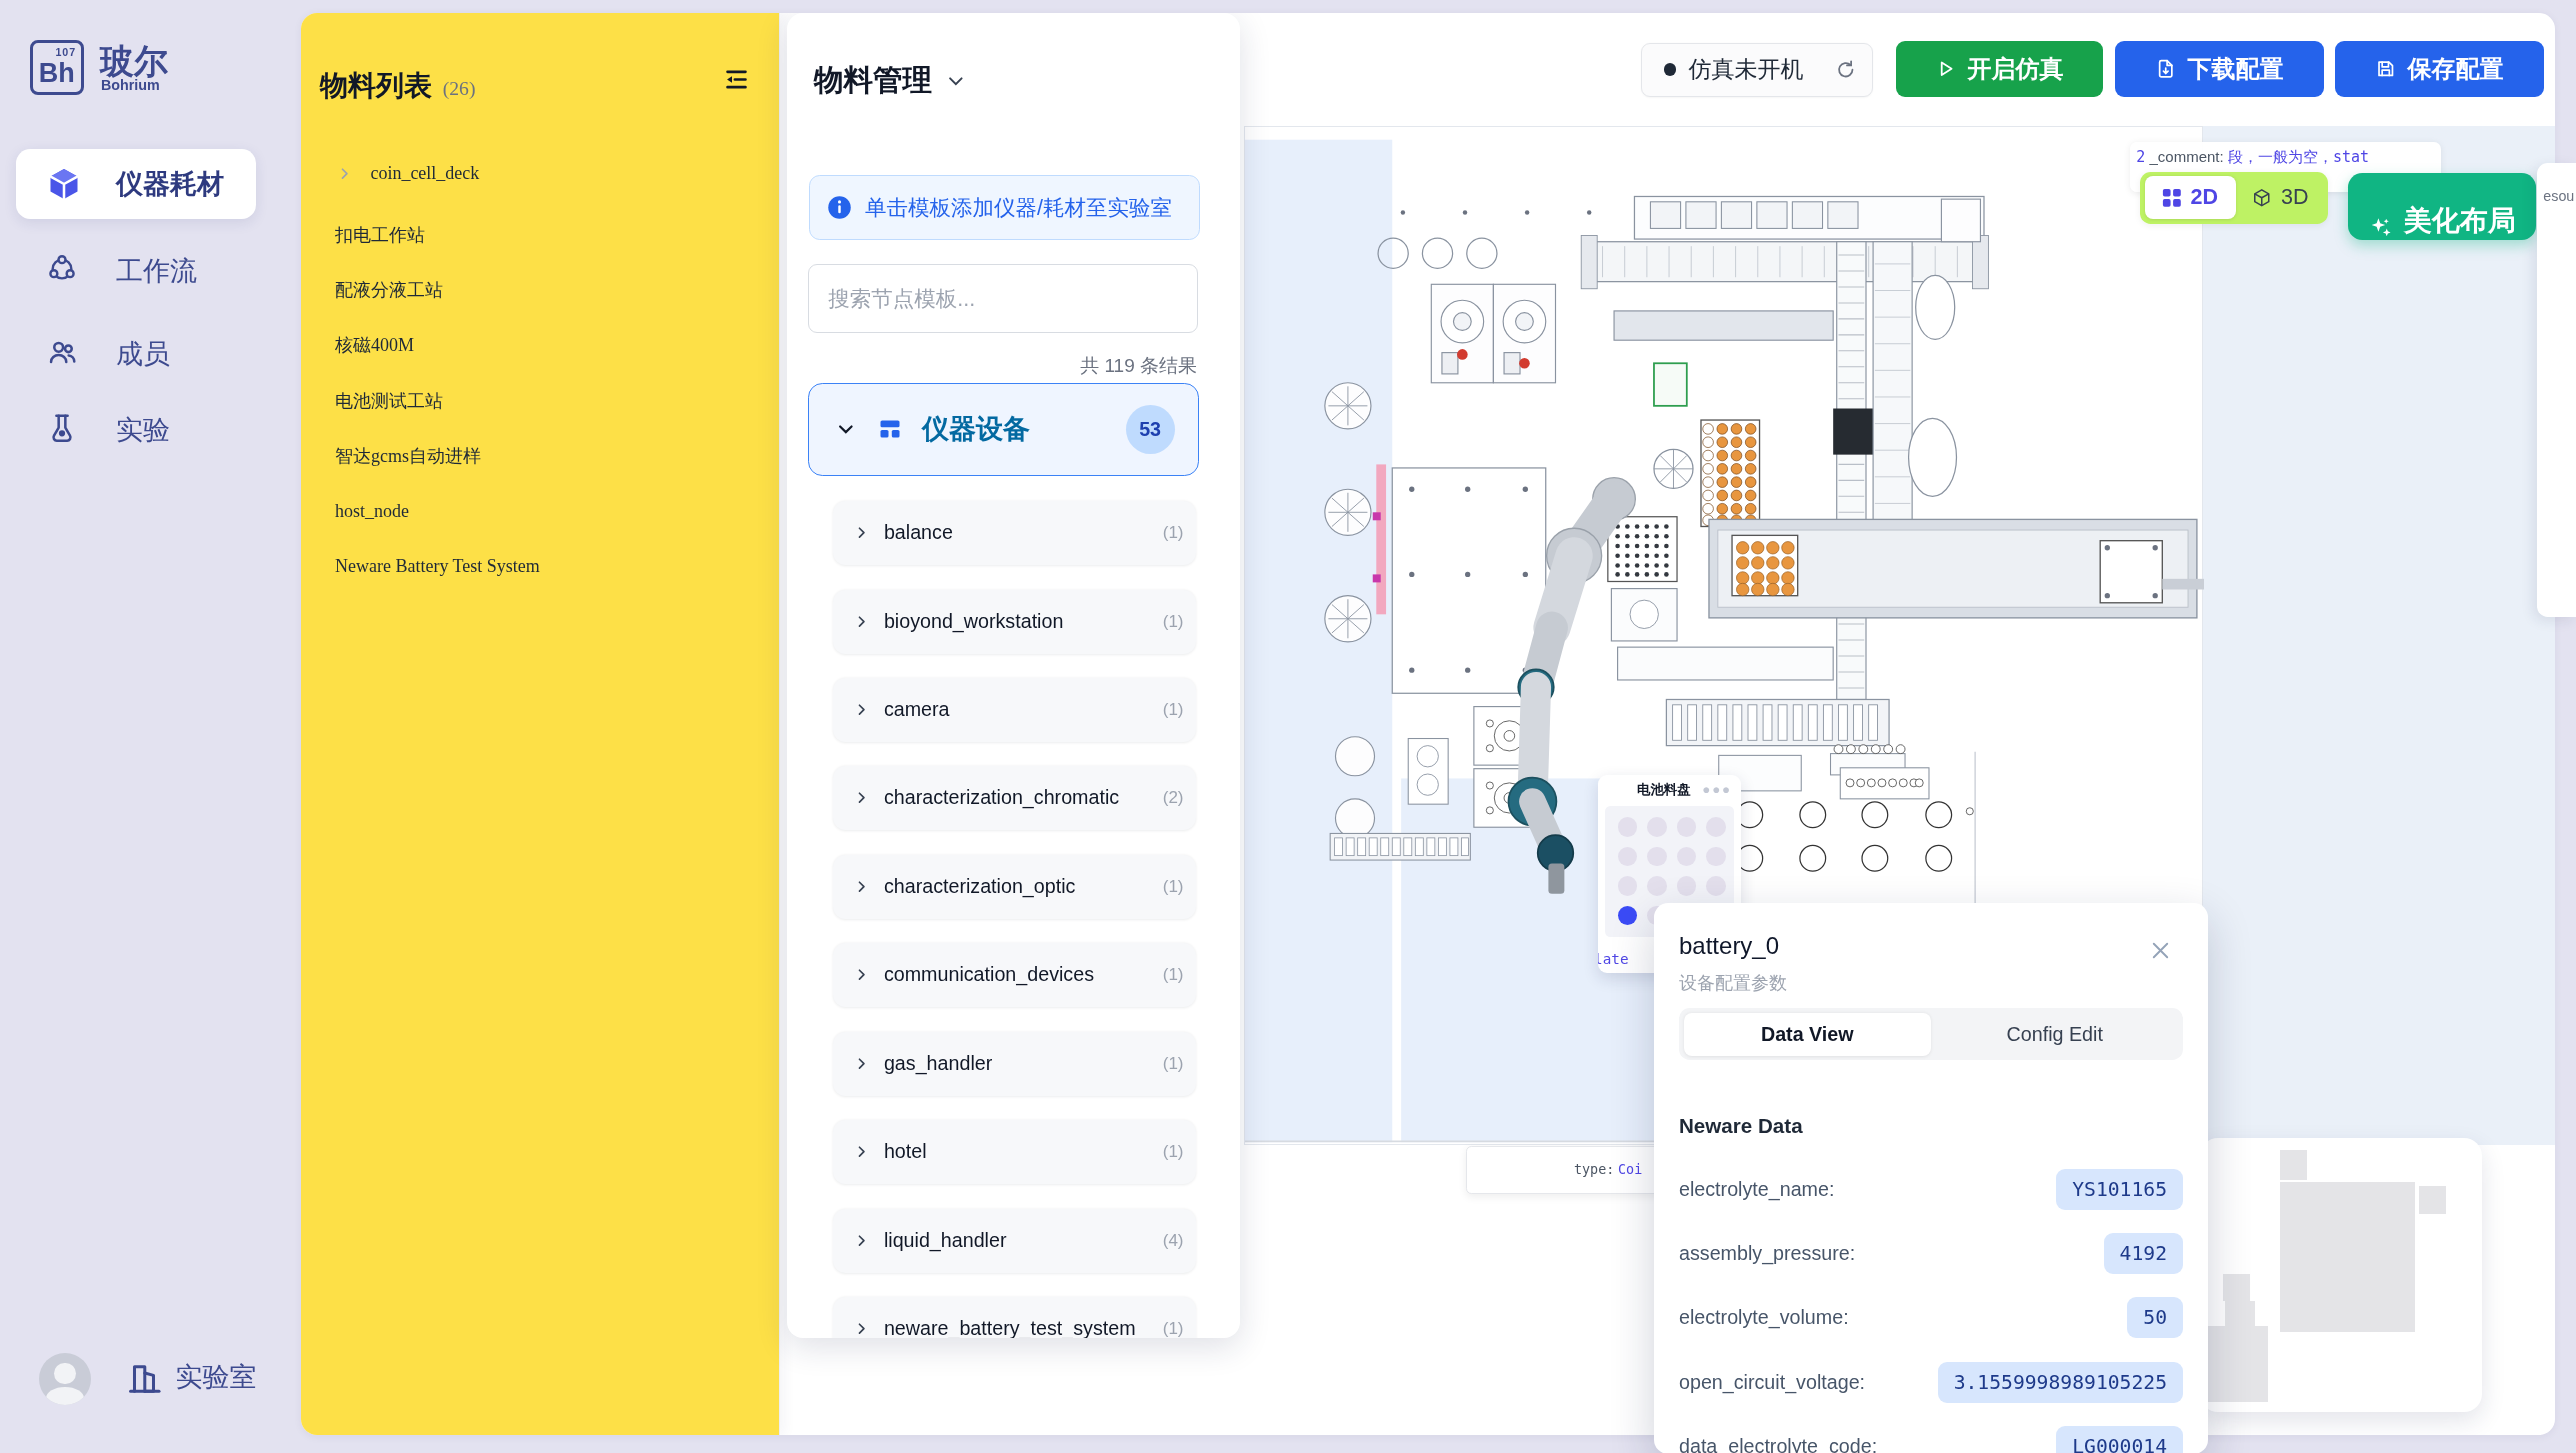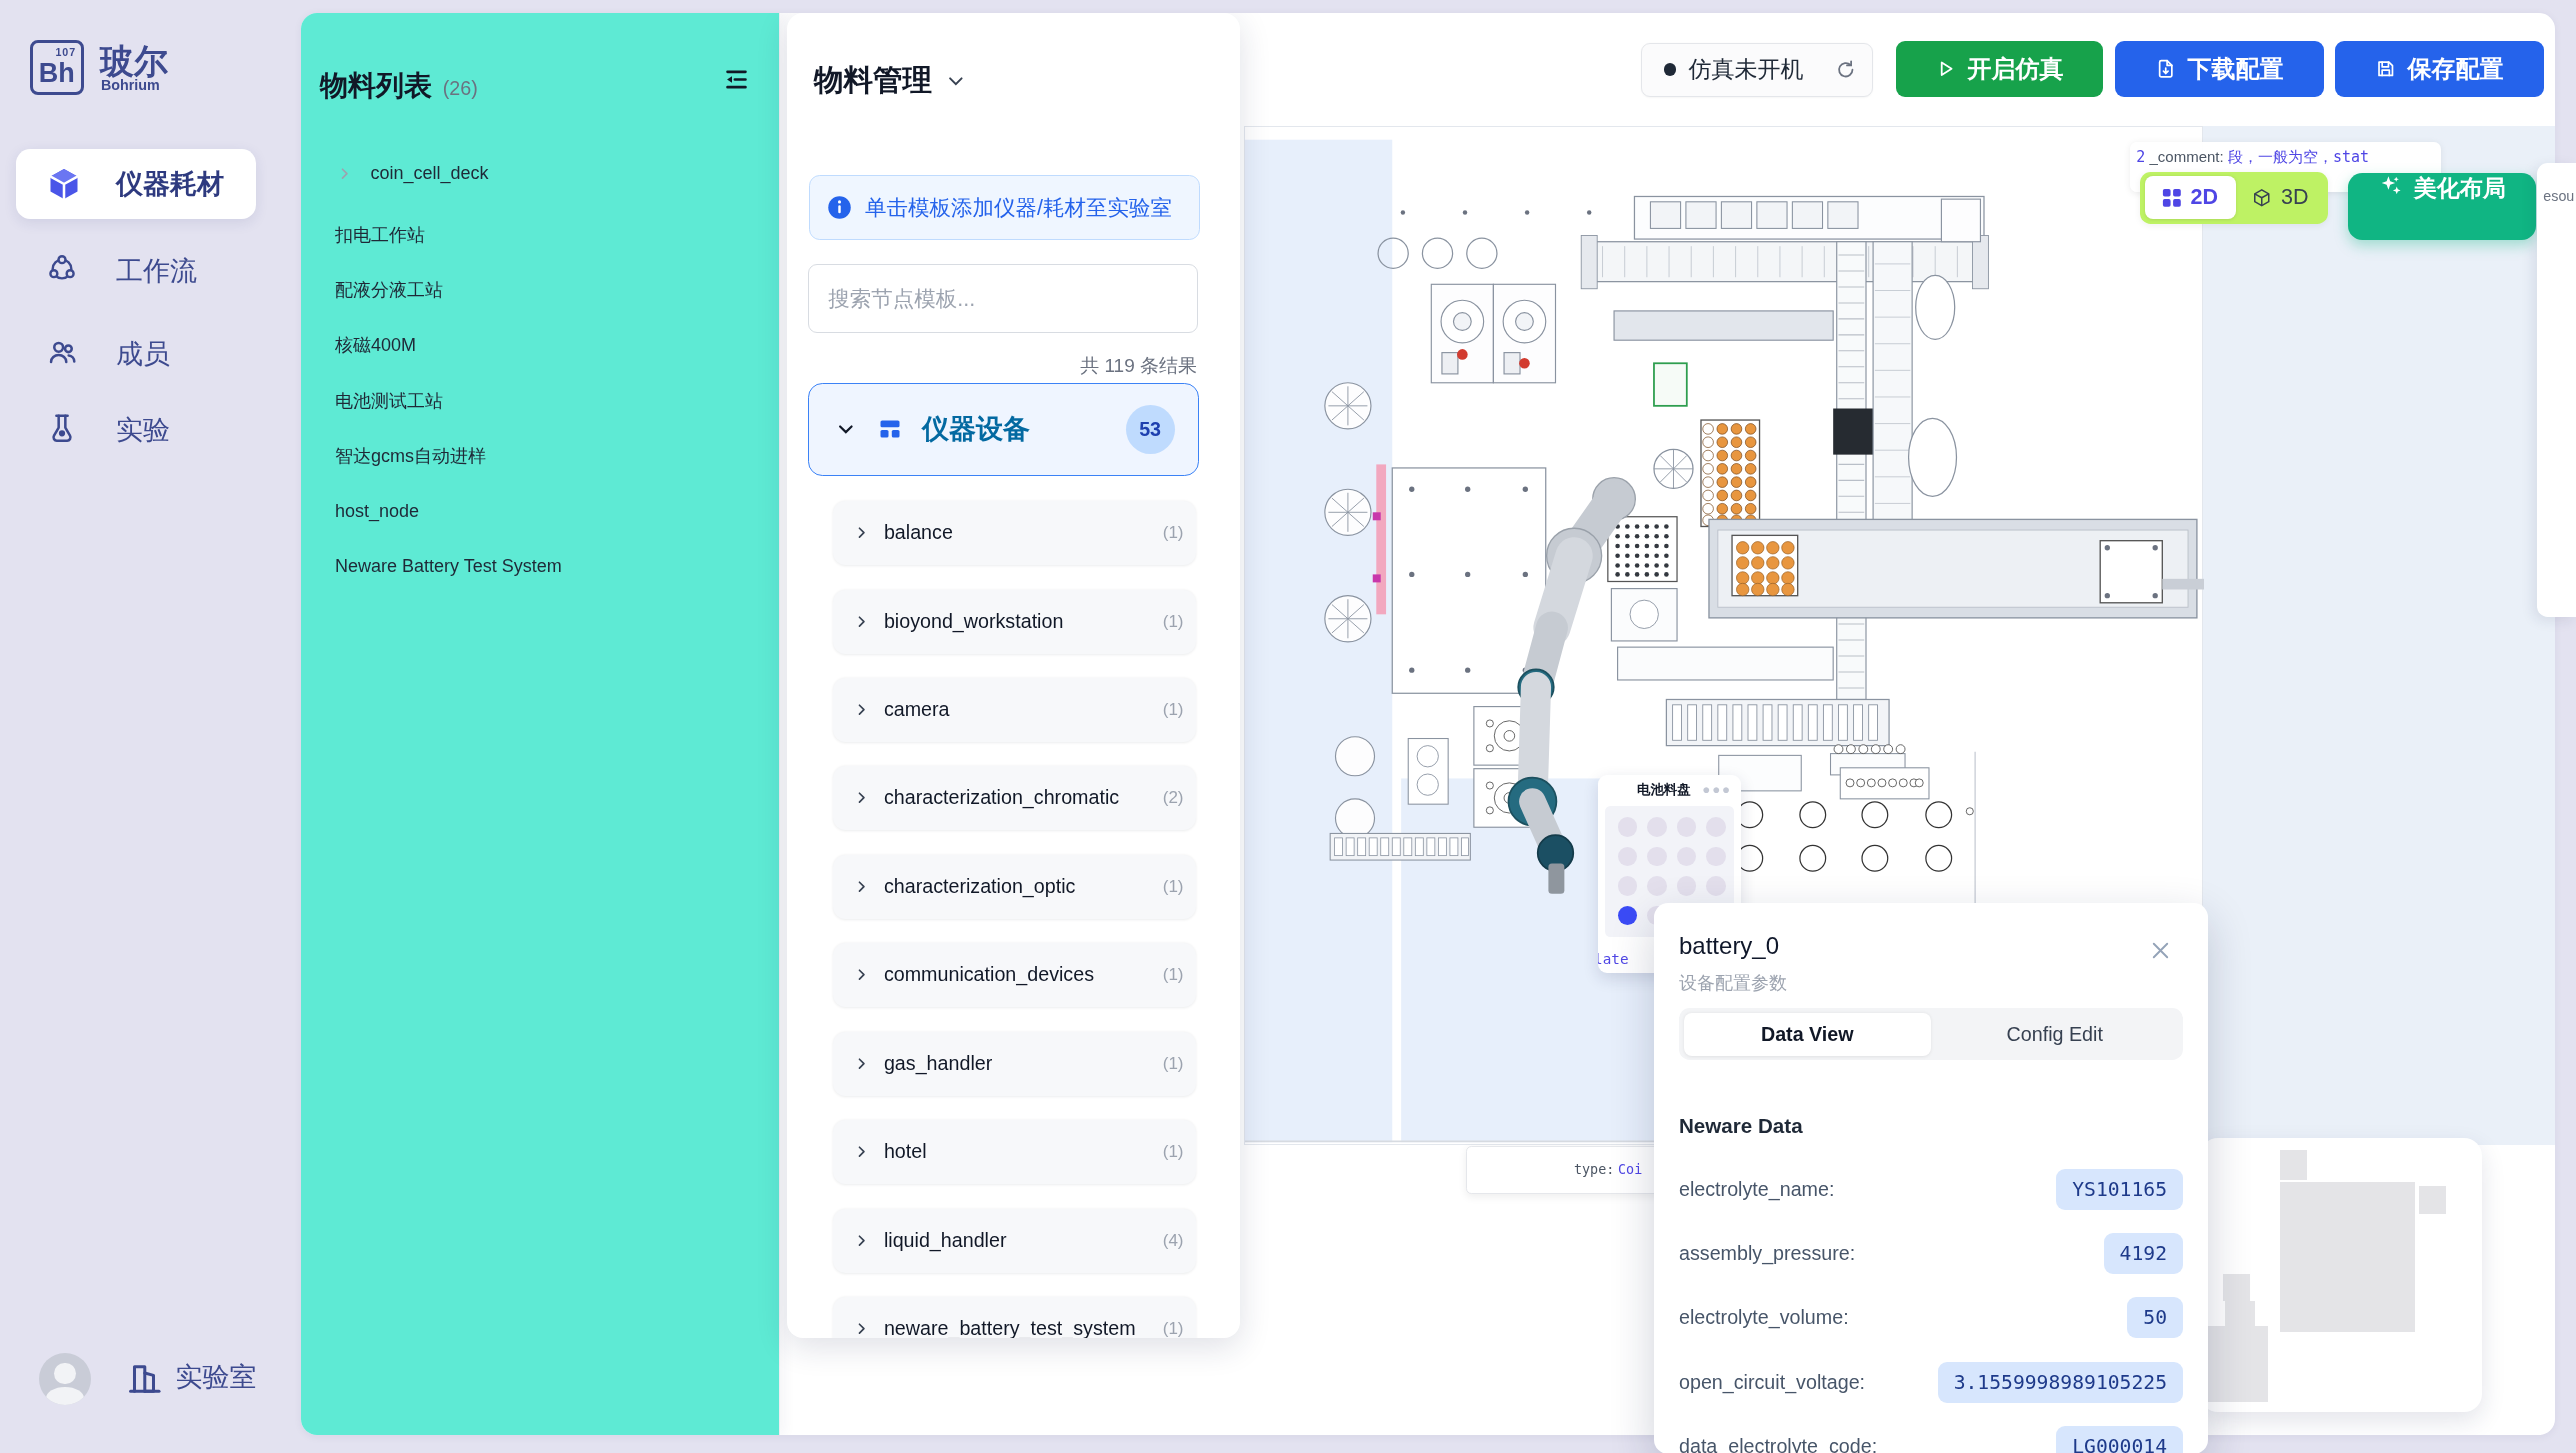--- a/index.html
+++ b/index.html
@@ -22,21 +22,21 @@
   .avatar { left:39px; top:1353px; width:52px; height:52px; border-radius:50%; background:#C9CCD7; overflow:hidden; }
   .avatar .head { position:absolute; left:15px; top:9.8px; width:21.5px; height:21.5px; border-radius:50%; background:#F2F3F6; }
   .avatar .bodyp { position:absolute; left:7.2px; top:34px; width:38px; height:23px; border-radius:50%; background:#F2F3F6; }
   .lab-entry { left:125px; top:1358px; display:flex; align-items:center; cursor:pointer; }
   .lab-entry .lb { font-size:27px; color:#3D4A8F; font-weight:500; margin-left:12.5px; }
 
   
   #main-card { left:301px; top:12.5px; width:2254px; height:1422px; background:#fff; border-radius:16px; overflow:hidden; box-shadow:0 1.8px 9px rgba(30,35,90,.06); }
 
   
-  #materials { left:0; top:0; width:479px; height:1422px; background:#5eead4; border-right:0.9px solid #EDEEF2; box-shadow:3.6px 0 12.5px rgba(30,40,90,.05); z-index:5; }
+  #materials { left:0; top:0; width:479px; height:1422px; background:#fde047; border-right:0.9px solid #EDEEF2; box-shadow:3.6px 0 12.5px rgba(30,40,90,.05); z-index:5;font-family:Liberation Serif, serif; }
   .mat-title { left:19px; top:54px; font-size:28px; font-weight:bold; color:#111827; }
   .mat-count { font-size:19.7px; font-weight:normal; color:#6B7280; margin-left:10.7px; }
   .mat-collapse { left:422px; top:53px; width:27px; height:27px; cursor:pointer; }
   .mat-row { left:0; width:479px; height:50px; display:flex; align-items:center; cursor:pointer; }
   .mat-row .chev { margin-left:37px; display:flex; }
   .mat-row .lb { margin-left:34px; font-size:18px; color:#1F2937; }
   .mat-row .lb.indent { margin-left:19px; }
 
   
   #right-zone { left:1902px; top:113px; width:352px; height:1019px; background:#EAF0F8; z-index:1; }
@@ -78,21 +78,21 @@
   #comment-tip .l2 { position:absolute; left:116px; top:32px; white-space:nowrap; }
   .mono { font-family:"DejaVu Sans Mono", monospace; }
   .ind { color:#4F46E5; }
   .gry { color:#4B5563; }
 
   #view-toggle { left:1839px; top:159px; width:188px; height:52px; background:#bef264; border-radius:10.7px; display:flex; align-items:center; padding:4.5px; z-index:11; box-shadow:0 1.8px 7.2px rgba(0,0,0,.06); }
   .seg { height:43px; border-radius:8px; display:flex; align-items:center; justify-content:center; gap:9px; font-size:21.5px; cursor:pointer; }
   .seg.on { background:#fff; color:#4F46E5; font-weight:600; width:91px; box-shadow:0 0.9px 3.6px rgba(0,0,0,.10); }
   .seg.off { color:#374151; width:88px; }
 
-  #beautify { left:2047px; top:160px; width:188px; height:67px; border-radius:14.3px; background:#10B583; color:#fff; font-size:23px; font-weight:600; display:flex; align-items:flex-start; justify-content:center; gap:10.7px; z-index:11; cursor:pointer; box-shadow:0 5.4px 14.3px rgba(16,181,131,.35); }
+  #beautify { left:2047px; top:160px; width:188px; height:67px; border-radius:14.3px; background:#10B583; color:#fff; font-size:28px; font-weight:600; display:flex; align-items:flex-end; justify-content:center; gap:10.7px; z-index:11; cursor:pointer; box-shadow:0 5.4px 14.3px rgba(16,181,131,.35); }
 
   
   #tray { left:1297px; top:762px; width:143px; height:198px; background:#fff; border-radius:9px; box-shadow:0 5.4px 16px rgba(25,35,80,.14); z-index:8; overflow:hidden; }
   #tray .hd { height:30px; display:flex; align-items:center; }
   #tray .hd .tt { font-size:13.4px; font-weight:bold; color:#111827; margin-left:39px; }
   #tray .hd .dots { margin-left:auto; margin-right:9px; color:#C3C8D4; font-size:13.4px; letter-spacing:1.8px; }
   #tray .grid { margin:1.8px 7.2px 0 7.2px; background:#F2F3F8; border-radius:5.4px; padding:6.3px 0 6.3px 8px; display:grid; grid-template-columns:repeat(4,29.5px); grid-auto-rows:29.5px; }
   .tray-dot { width:19.7px; height:19.7px; border-radius:50%; background:#E3DFEC; margin:4.5px; cursor:pointer; }
   .tray-dot.on { background:#3B4BF6; }
   #tray .plate { position:absolute; left:-12.5px; bottom:5.4px; font-size:14.3px; color:#4F46E5; }

